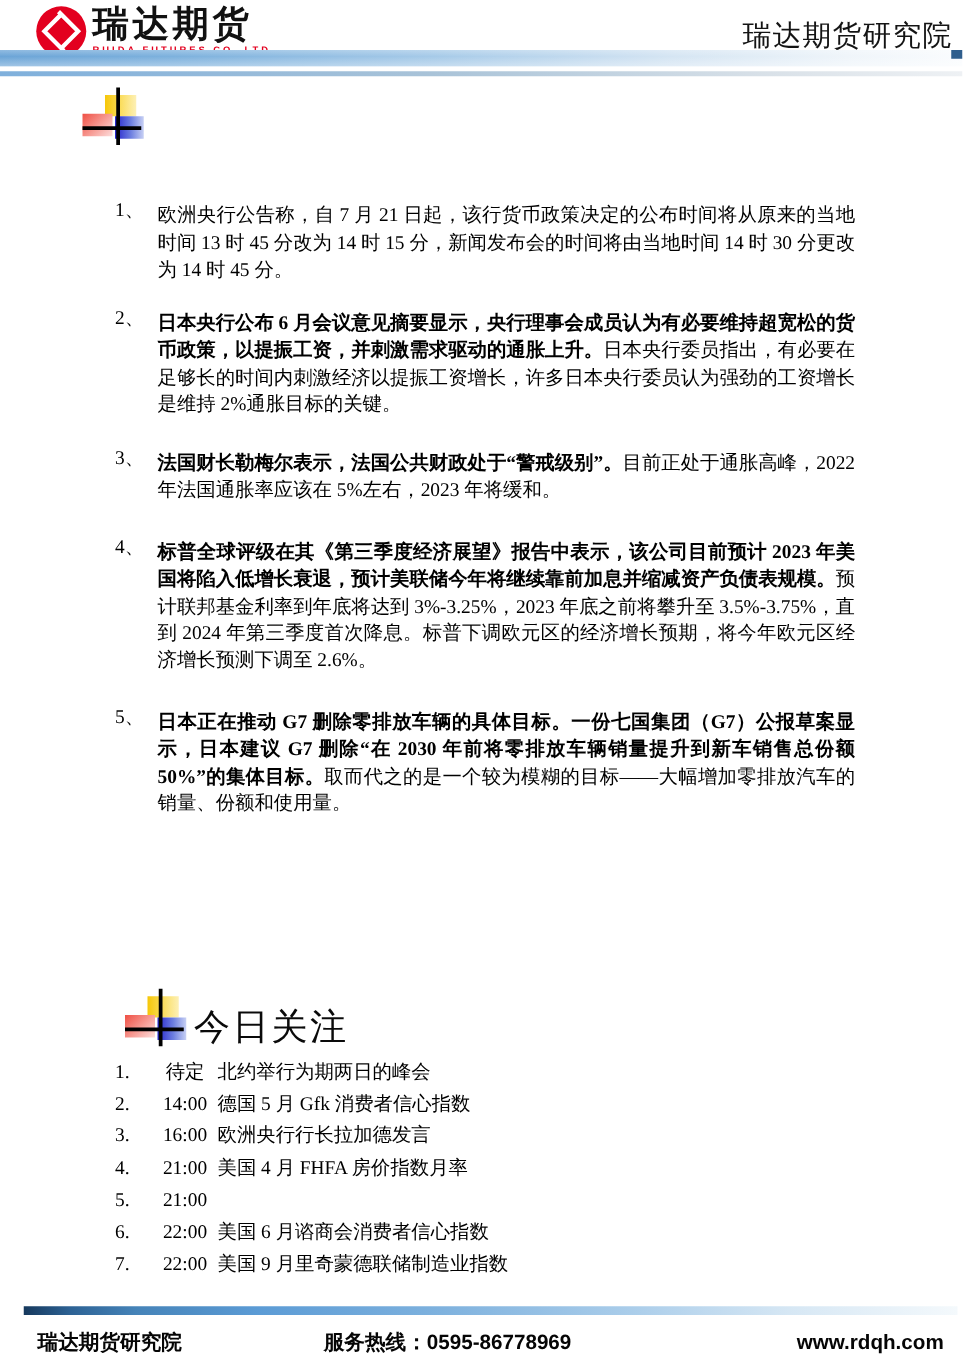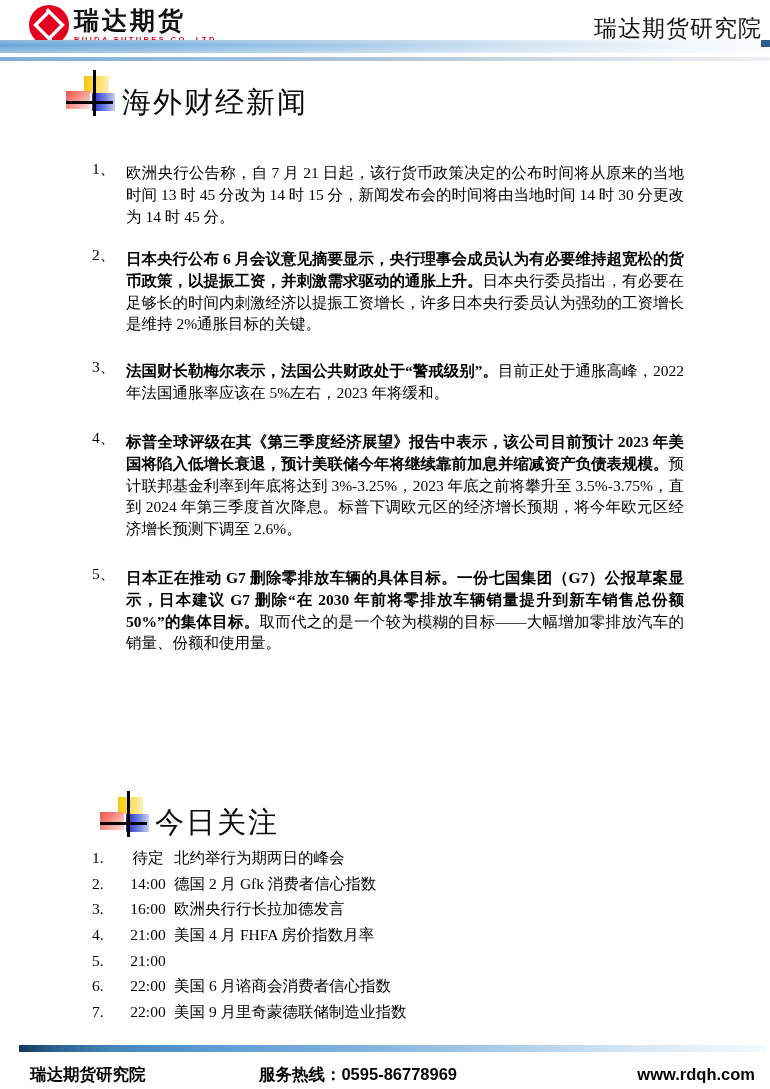--- a/index.html
+++ b/index.html
@@ -10,21 +10,21 @@
     overflow:hidden;
     font-family:"Liberation Serif","DejaVu Serif",serif;
     color:#000;
   }
   
   .logo-wrap{position:absolute;left:28px;top:4px;display:flex;align-items:flex-start;}
   .logo-emblem{width:42px;height:42px;}
   .brand-block{margin-left:4px;padding-top:3px;}
   .brand-cn{
     font-family:"Liberation Sans","DejaVu Sans",sans-serif;
-    font-weight:bold;font-size:25px;letter-spacing:3px;line-height:27px;color:#111;
+    font-weight:bold;font-size:29px;letter-spacing:3px;line-height:27px;color:#111;
   }
   .brand-en{
     font-family:"Liberation Sans","DejaVu Sans",sans-serif;
     font-weight:bold;font-size:7.5px;letter-spacing:2.4px;color:#e3001f;margin-top:1px;
   }
   .institute{
     position:absolute;top:13px;right:8px;
     font-family:"Liberation Sans","DejaVu Sans",sans-serif;
     font-size:23px;color:#141414;letter-spacing:1px;
   }
@@ -107,21 +107,20 @@
   <div class="header-bar-cap"></div>
   <div class="header-line"></div>
 
   <div class="marker" style="left:66px;top:74px;">
     <i class="m-yellow"></i>
     <i class="m-red"></i>
     <i class="m-blue"></i>
     <i class="m-vline"></i>
     <i class="m-hline"></i>
   </div>
-  <div class="section-title" style="left:122px;top:86px;">海外财经新闻</div>
 
   <div class="news-item" style="top:158px;">
     <span class="num">1、</span>
     <p class="body"><b></b><span>欧洲央行公告称，自 7 月 21 日起，该行货币政策决定的公布时间将从原来的当地时间 13 时 45 分改为 14 时 15 分，新闻发布会的时间将由当地时间 14 时 30 分更改为 14 时 45 分。</span></p>
   </div>
 
   <div class="news-item" style="top:244px;">
     <span class="num">2、</span>
     <p class="body"><b>日本央行公布 6 月会议意见摘要显示，央行理事会成员认为有必要维持超宽松的货币政策，以提振工资，并刺激需求驱动的通胀上升。</b><span>日本央行委员指出，有必要在足够长的时间内刺激经济以提振工资增长，许多日本央行委员认为强劲的工资增长是维持 2%通胀目标的关键。</span></p>
   </div>
@@ -152,21 +151,21 @@
 
   <div class="focus-list">
     <div class="focus-row">
       <span class="f-num">1.</span>
       <span class="f-time">待定</span>
       <span class="f-text">北约举行为期两日的峰会</span>
     </div>
     <div class="focus-row">
       <span class="f-num">2.</span>
       <span class="f-time">14:00</span>
-      <span class="f-text">德国 2 月 Gfk 消费者信心指数</span>
+      <span class="f-text">德国 5 月 Gfk 消费者信心指数</span>
     </div>
     <div class="focus-row">
       <span class="f-num">3.</span>
       <span class="f-time">16:00</span>
       <span class="f-text">欧洲央行行长拉加德发言</span>
     </div>
     <div class="focus-row">
       <span class="f-num">4.</span>
       <span class="f-time">21:00</span>
       <span class="f-text">美国 4 月 FHFA 房价指数月率</span>

